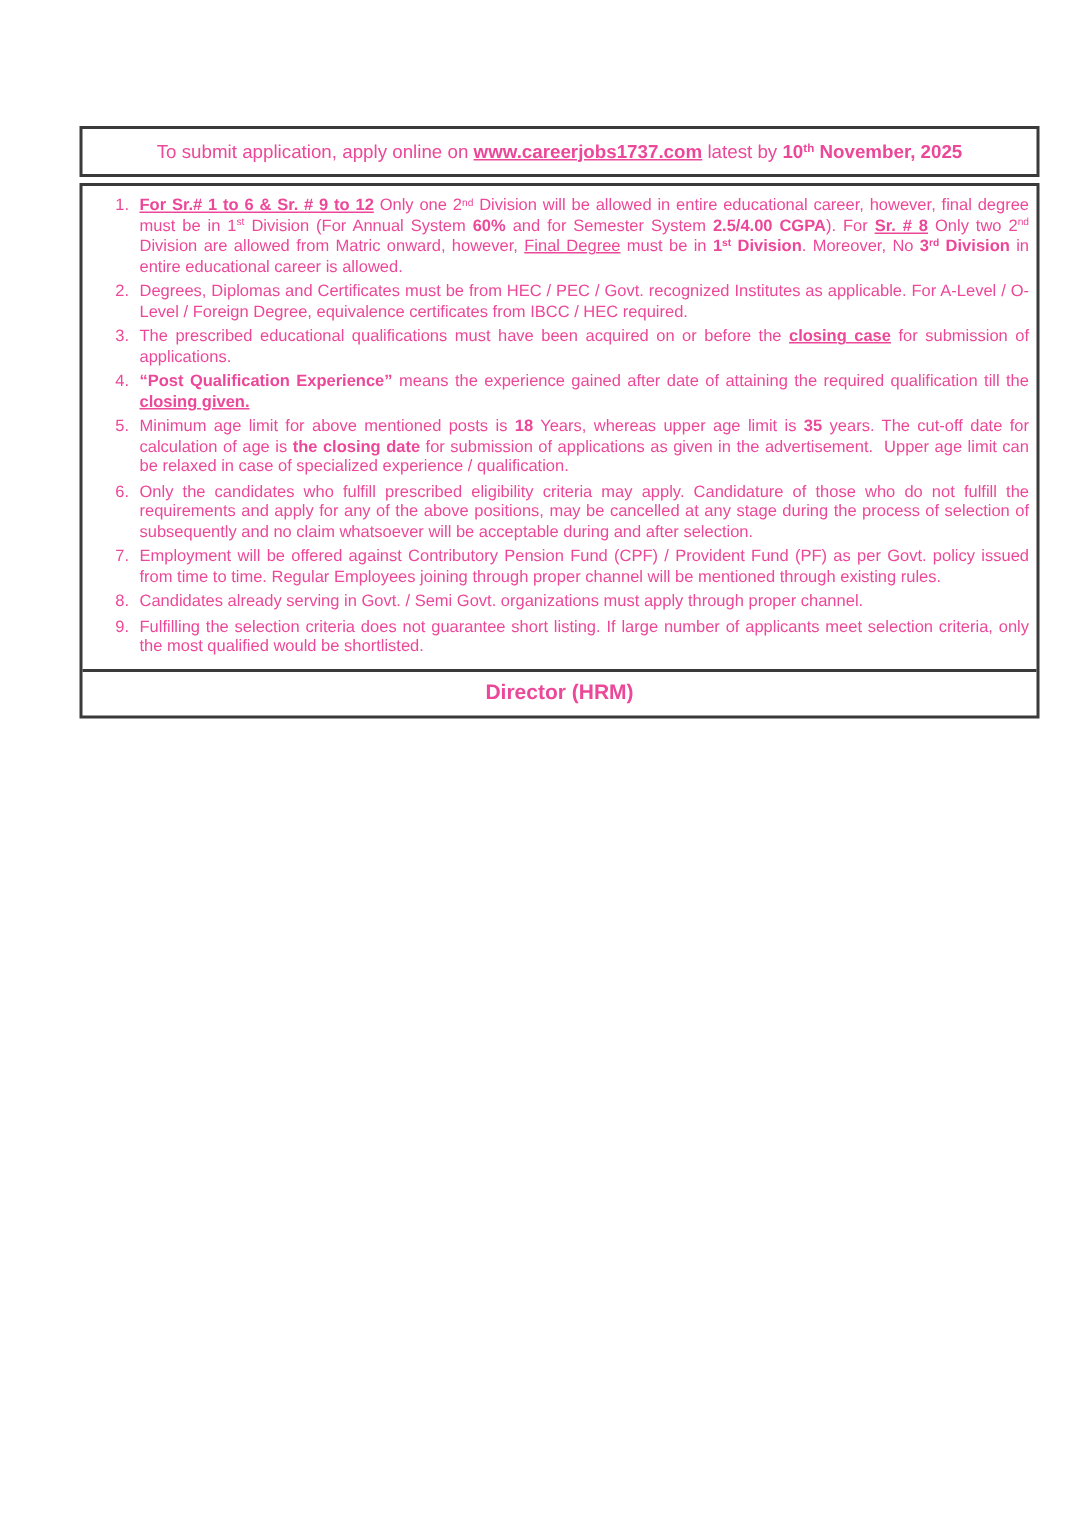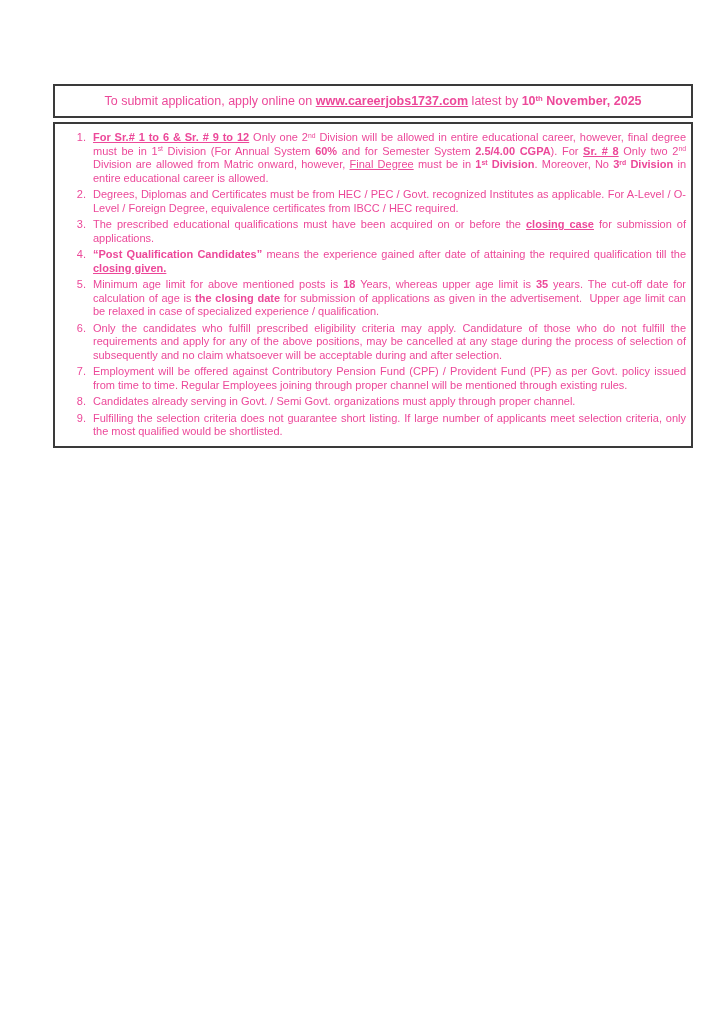--- a/index.html
+++ b/index.html
@@ -105,21 +105,21 @@
         <div class="term-text"><span>Degrees, Diplomas and Certificates must be from HEC / PEC / Govt. recognized Institutes as applicable. For A-Level / O-Level / Foreign Degree, equivalence certificates from IBCC / HEC required.</span></div>
       </div>
 
       <div class="term-row">
         <span class="term-num">3.</span>
         <div class="term-text"><span>The prescribed educational qualifications must have been acquired on or before the </span><span class="b u">closing case</span><span> for submission of applications.</span></div>
       </div>
 
       <div class="term-row">
         <span class="term-num">4.</span>
-        <div class="term-text"><span class="b">“Post Qualification Candidates”</span><span> means the experience gained after date of attaining the required qualification till the </span><span class="b u">closing given.</span></div>
+        <div class="term-text"><span class="b">“Post Qualification Experience”</span><span> means the experience gained after date of attaining the required qualification till the </span><span class="b u">closing given.</span></div>
       </div>
 
       <div class="term-row">
         <span class="term-num">5.</span>
         <div class="term-text"><span>Minimum age limit for above mentioned posts is </span><span class="b">18</span><span> Years, whereas upper age limit is </span><span class="b">35</span><span> years. The cut-off date for calculation of age is </span><span class="b">the closing date</span><span> for submission of applications as given in the advertisement.&nbsp; Upper age limit can be relaxed in case of specialized experience / qualification.</span></div>
       </div>
 
       <div class="term-row">
         <span class="term-num">6.</span>
         <div class="term-text"><span>Only the candidates who fulfill prescribed eligibility criteria may apply. Candidature of those who do not fulfill the requirements and apply for any of the above positions, may be cancelled at any stage during the process of selection of subsequently and no claim whatsoever will be acceptable during and after selection.</span></div>
@@ -136,15 +136,18 @@
       </div>
 
       <div class="term-row">
         <span class="term-num">9.</span>
         <div class="term-text"><span>Fulfilling the selection criteria does not guarantee short listing. If large number of applicants meet selection criteria, only the most qualified would be shortlisted.</span></div>
       </div>
 
 
     </div>
 
+    <div class="signature-row">
+      <span class="signature-title">Director (HRM)</span>
+    </div>
   </div>
 
 </div>
 
 </body></html>

